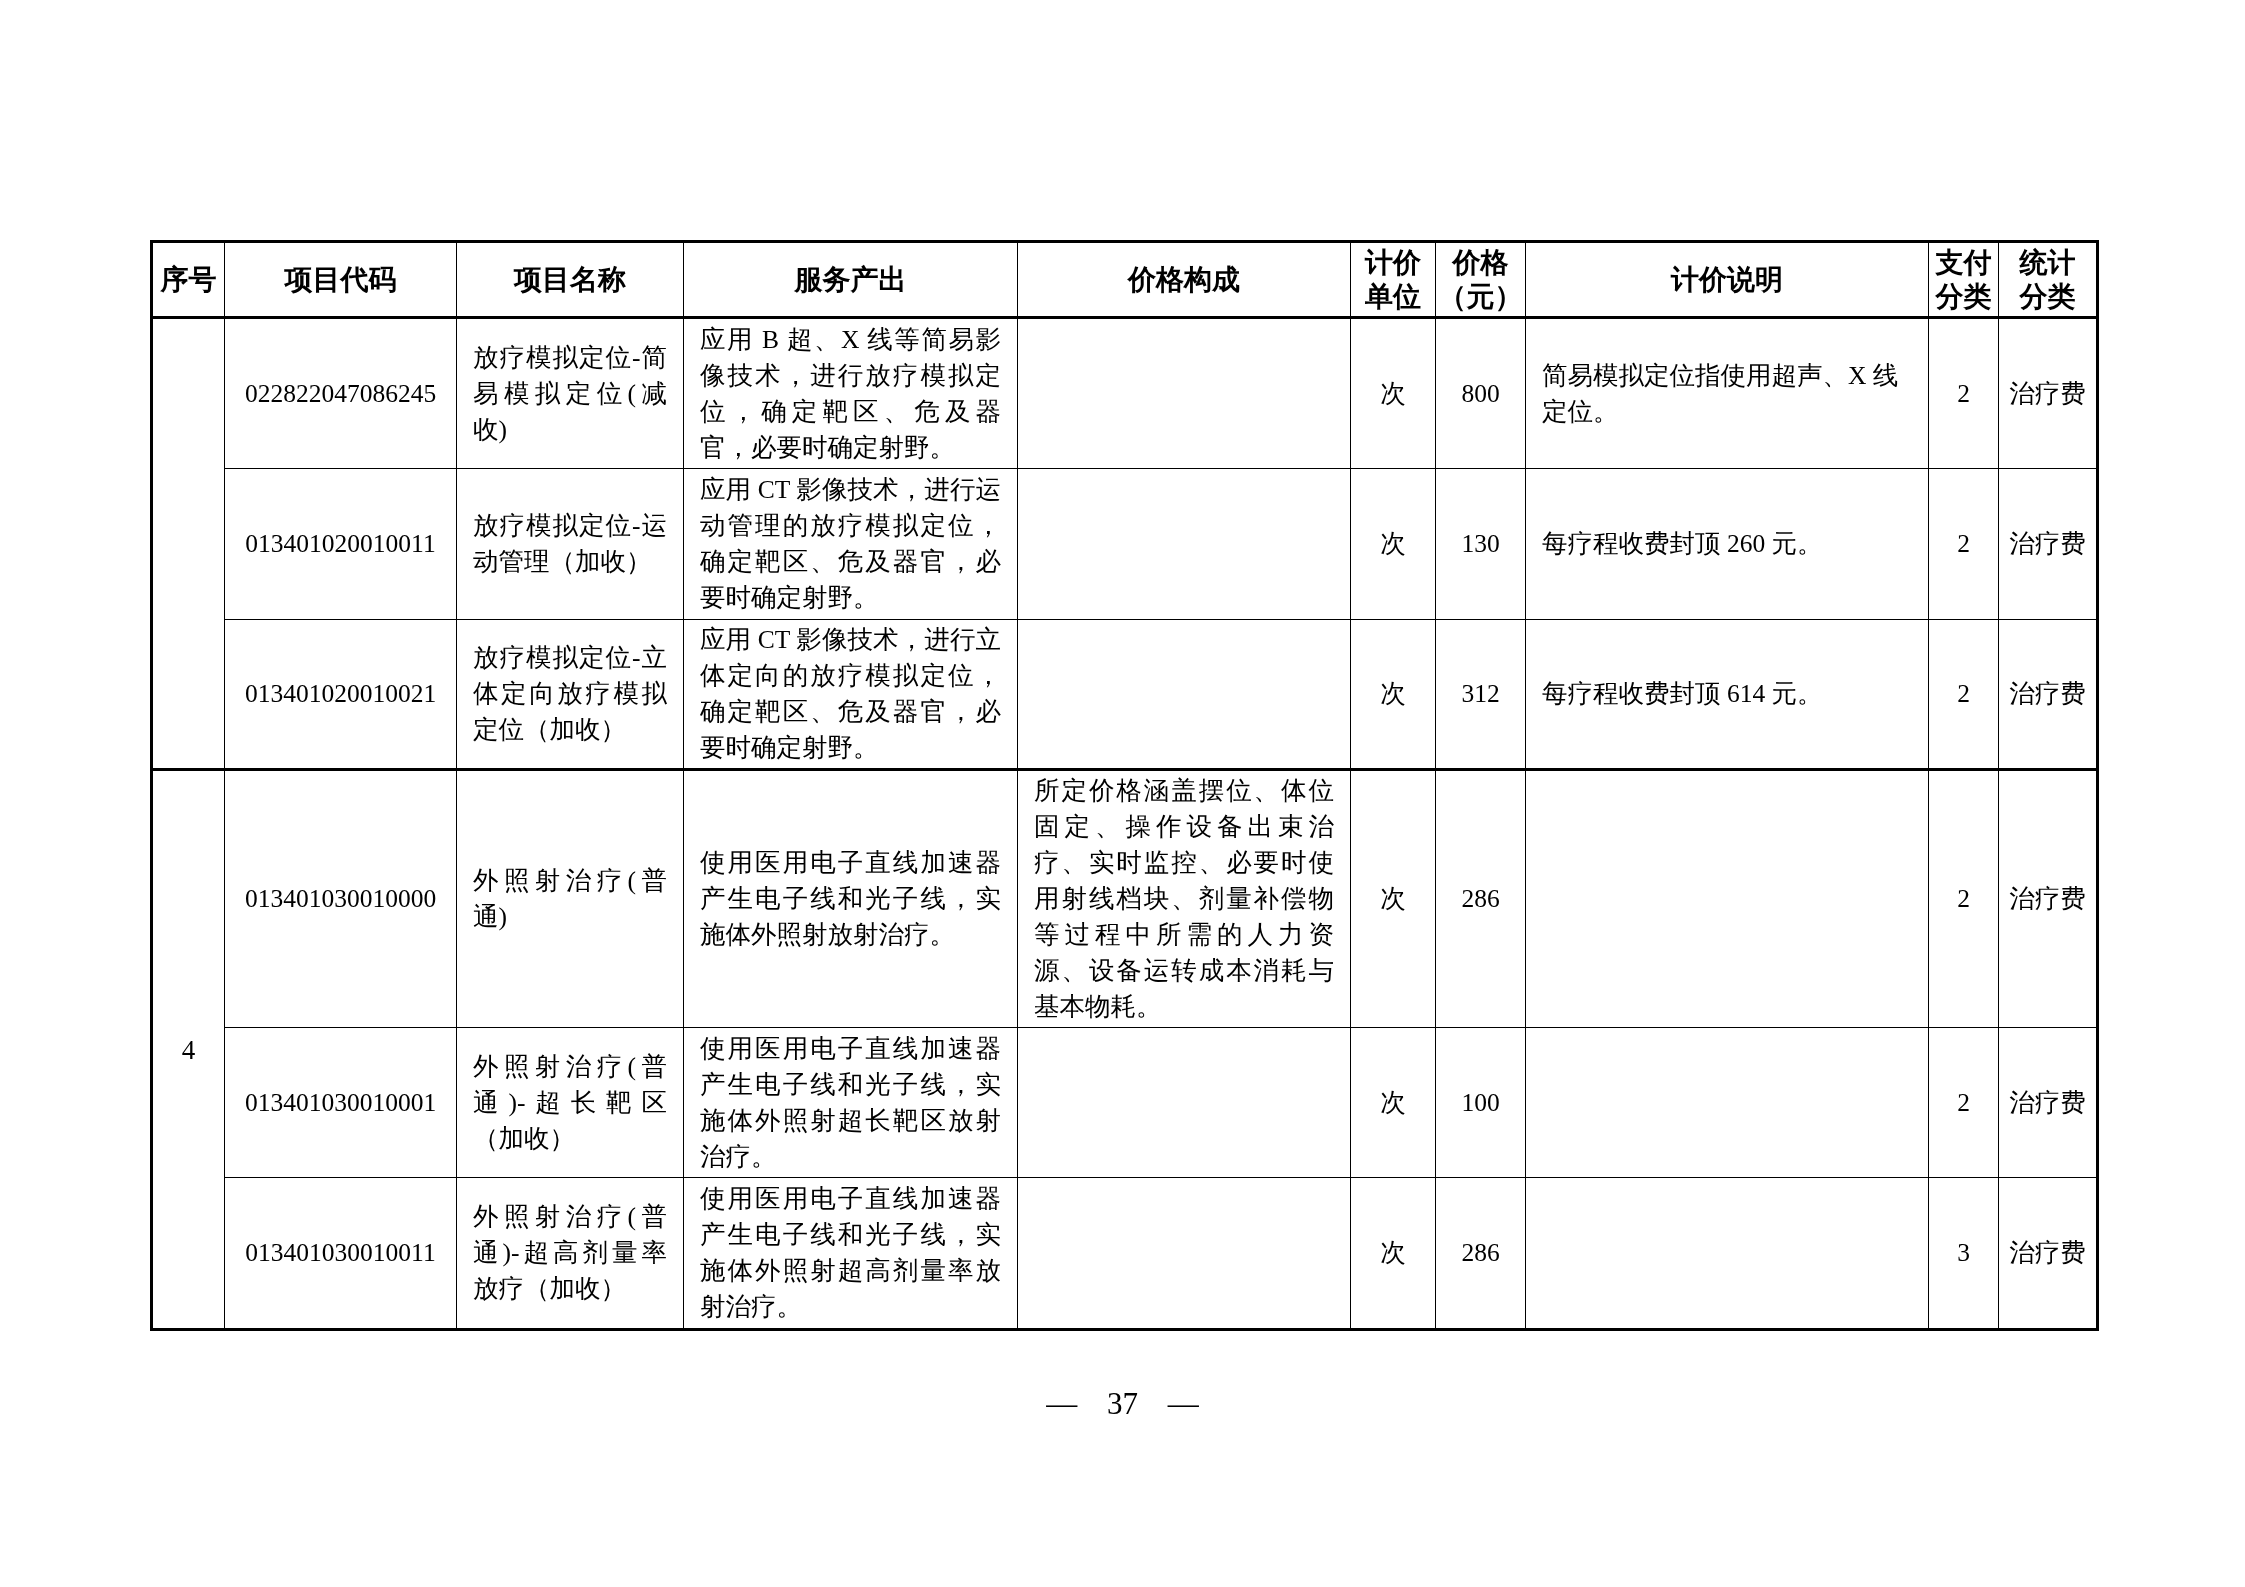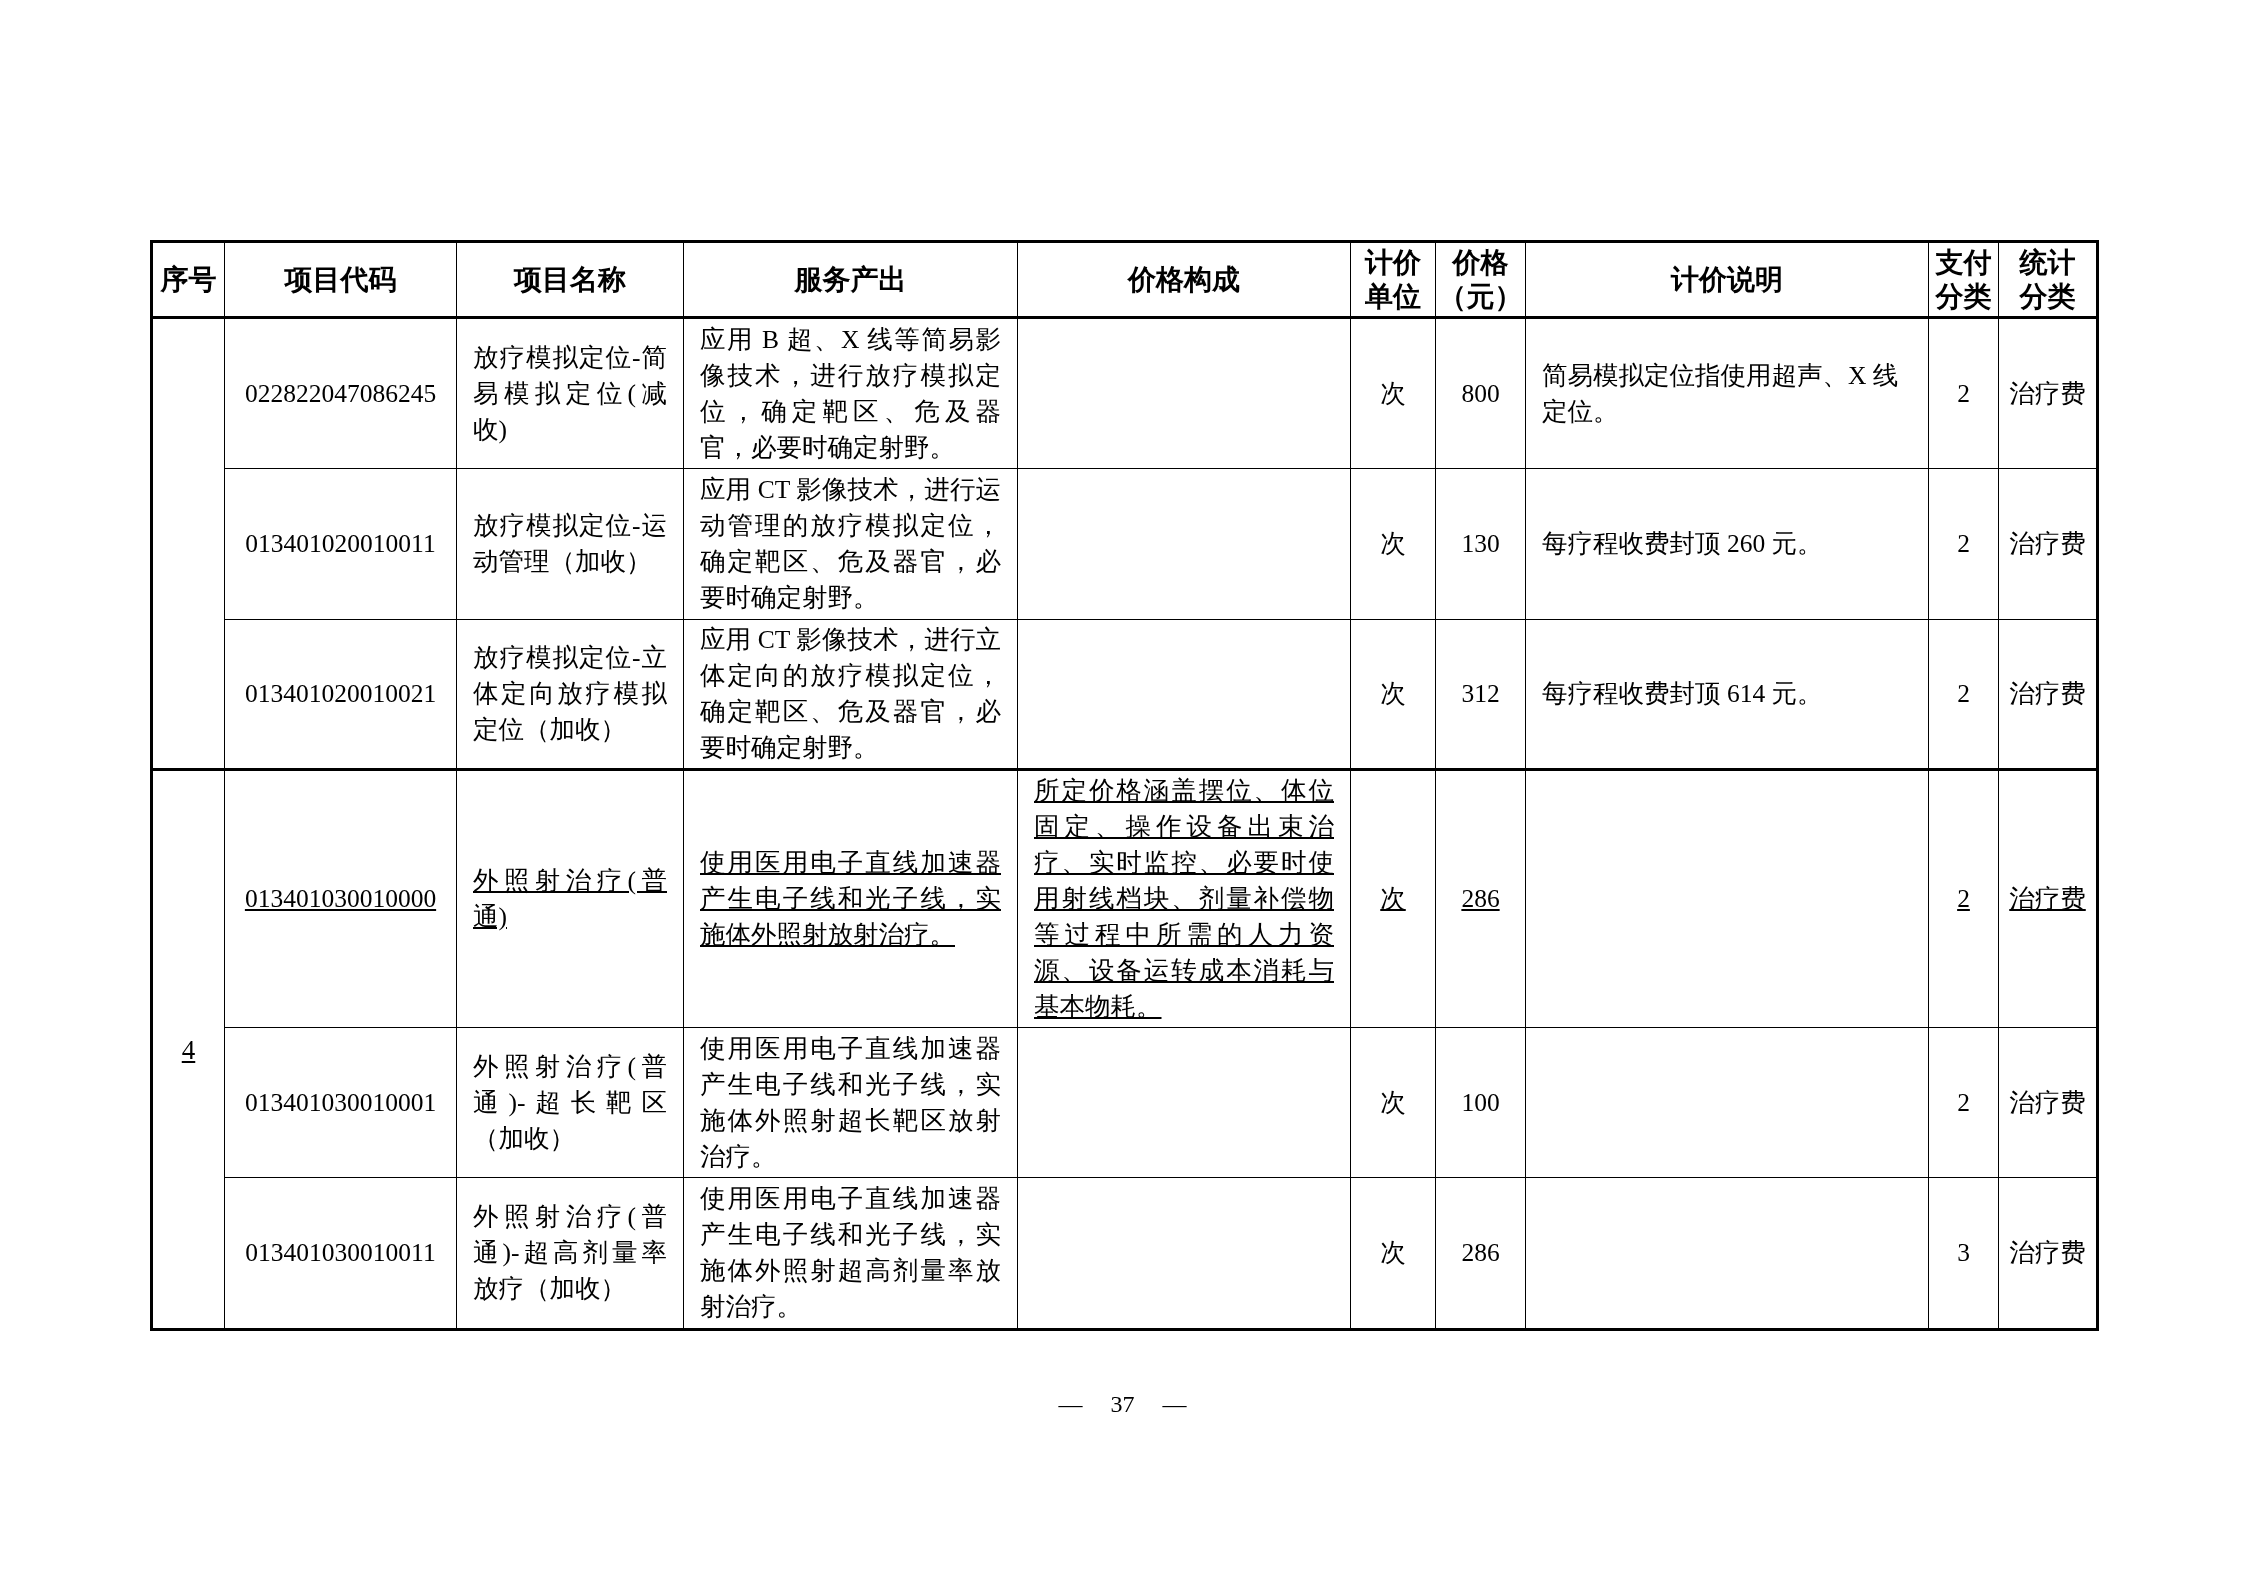--- a/index.html
+++ b/index.html
@@ -31,31 +31,31 @@
     text-align:center;
     border-bottom:3px solid #000;
     padding:2px 2px;
   }
   .fee-table thead th.two-line{white-space:pre-line;}
   .fee-table td{
     font-size:25.5px;
     line-height:36px;
     padding:2px 16px;
   }
-  tr.group-sep td{border-top:3px solid #000;text-decoration:underline;}
+  tr.group-sep td{border-top:3px solid #000;}
   td.c-center{text-align:center;padding:2px 2px;}
   td.c-just{text-align:justify;}
   td.c-left{text-align:left;padding:2px 16px;}
   td.serial{text-align:center;font-size:27px;}
   .page-number{
     position:absolute;
     left:0;top:1384px;
     width:2245px;
     text-align:center;
-    font-size:24px;
+    font-size:31px;
     line-height:40px;
     word-spacing:22px;
     color:#000;
   }
 </style>
 </head>
 <body>
 
 <div class="page">
 

